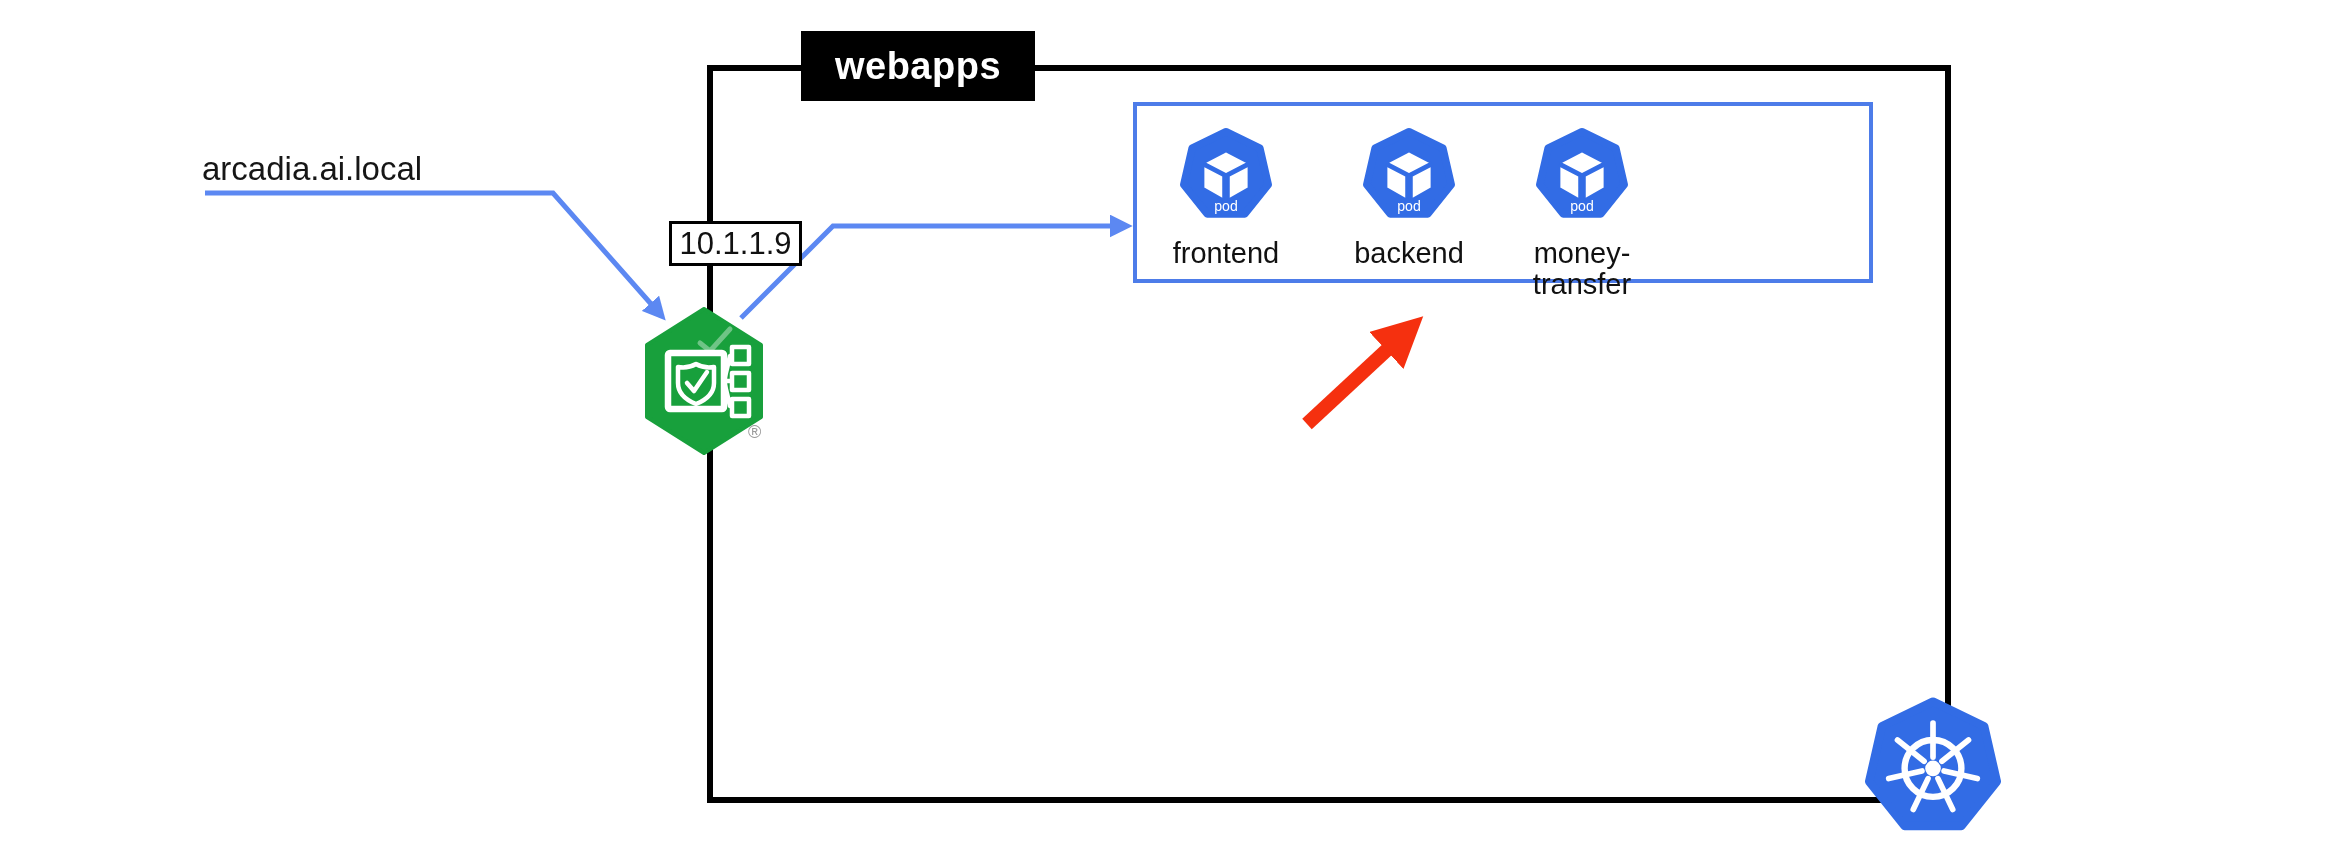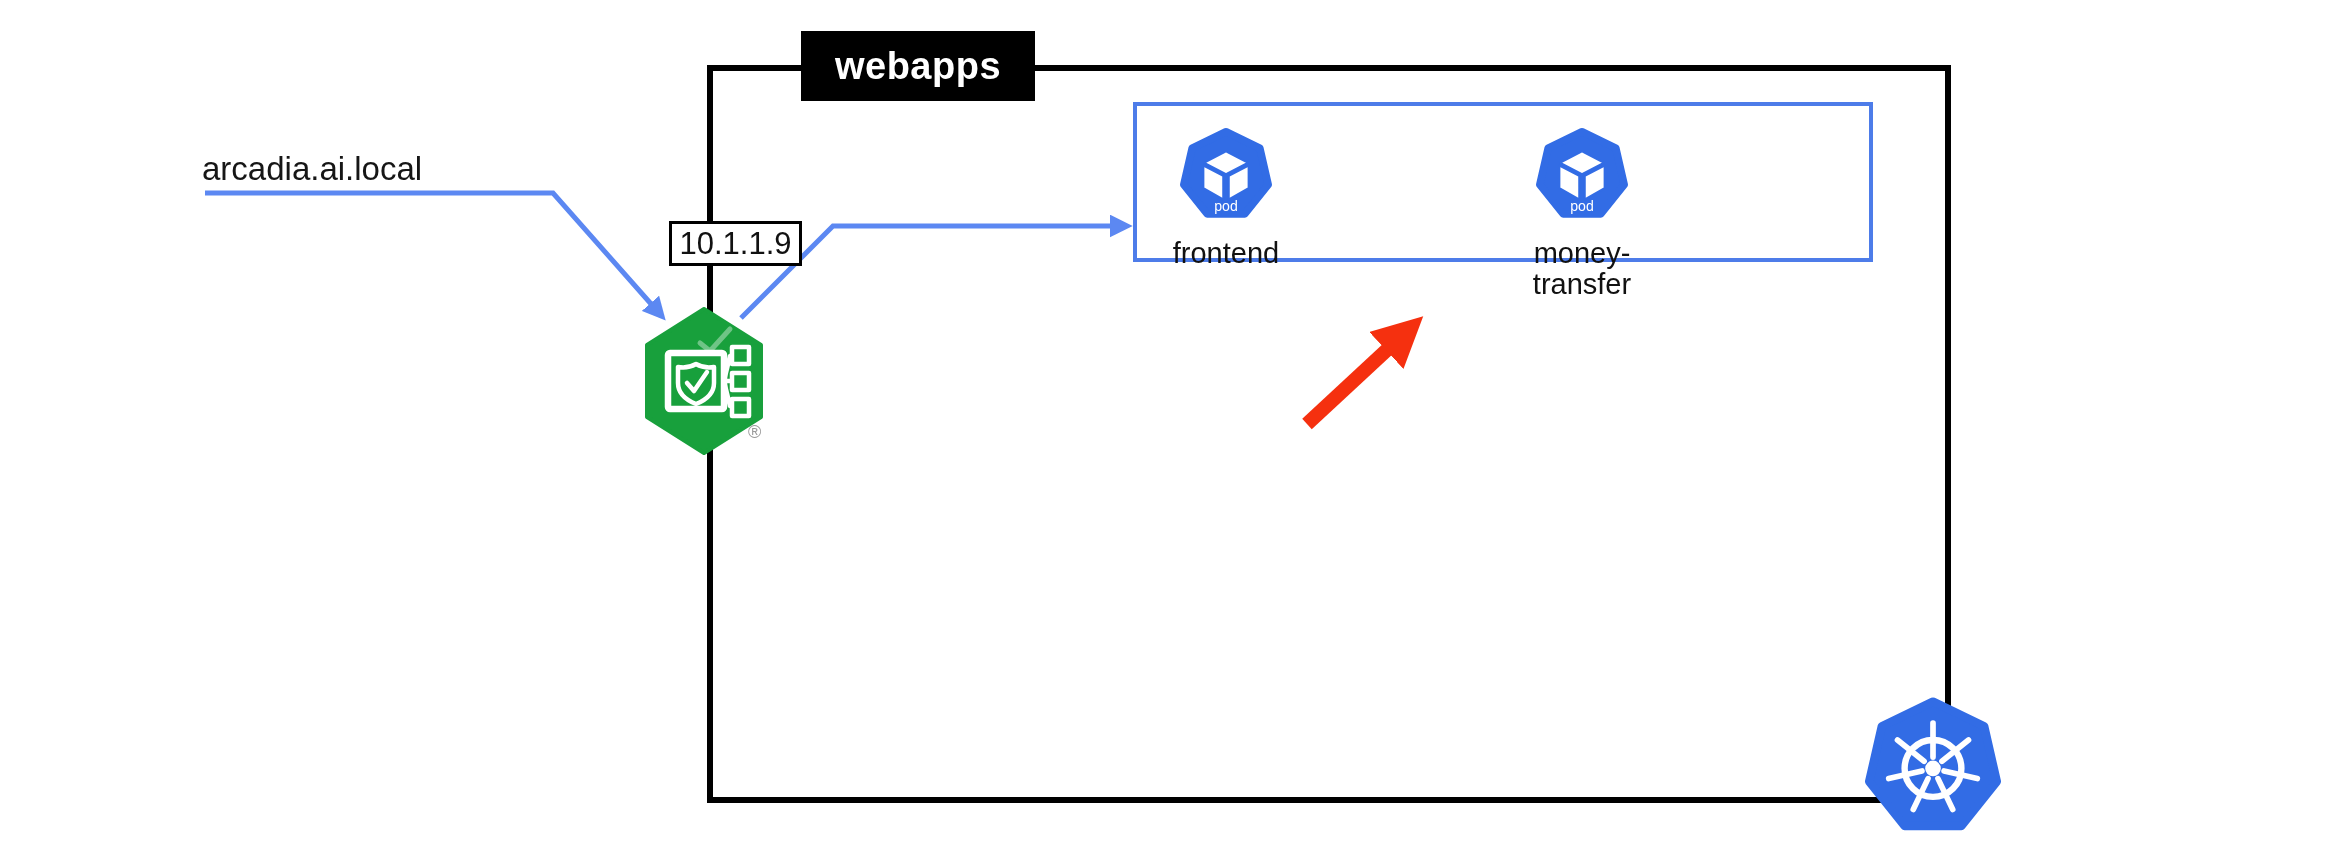--- a/index.html
+++ b/index.html
@@ -30,21 +30,21 @@
   .reg-mark {
     position:absolute; left:748px; top:422px; font-size:18px; color:#9a9a9a; z-index:3;
   }
   
   .overlay { position:absolute; left:0; top:0; z-index:1; }
   
   .nginx-svg { position:absolute; left:640px; top:307px; z-index:2; }
   .k8s-svg   { position:absolute; left:1862px; top:696px; z-index:2; }
   
   .pods-box {
-    position:absolute; left:1133px; top:102px; width:740px; height:160px;
+    position:absolute; left:1133px; top:102px; width:740px; height:181px;
     border:4px solid #4D7CE9; box-sizing:border-box; background:#fff; z-index:1;
   }
   .pod-item {
     position:absolute; top:22px; width:160px;
     display:flex; flex-direction:column; align-items:center;
   }
   .pod-item .pod-svg { flex:0 0 auto; }
   .pod-label {
     margin-top:16px; font-size:29px; line-height:31px; color:#111;
     text-align:center; max-width:150px; word-break:break-word;
@@ -115,20 +115,26 @@
         <text class="pod-text" x="50" y="88" text-anchor="middle">pod</text>
       </symbol>
     </svg>
 
     <div class="pod-item pod-1">
       <svg class="pod-svg" width="94" height="94">
           <use href="#pod-icon"></use>
         </svg>
       <div class="pod-label">frontend</div>
     </div>
+    <div class="pod-item pod-2">
+      <svg class="pod-svg" width="94" height="94">
+          <use href="#pod-icon"></use>
+        </svg>
+      <div class="pod-label">backend</div>
+    </div>
     <div class="pod-item pod-3">
       <svg class="pod-svg" width="94" height="94">
           <use href="#pod-icon"></use>
         </svg>
       <div class="pod-label">money-transfer</div>
     </div>
   </div>
 
   <svg class="k8s-svg" width="142" height="142" viewBox="0 0 100 100">
     <polygon points="50,4 86,21.3 94.9,60.2 70,91.5 30,91.5 5.1,60.2 14,21.3" stroke-width="6" stroke-linejoin="round" fill="#326CE5" stroke="#326CE5"></polygon>

